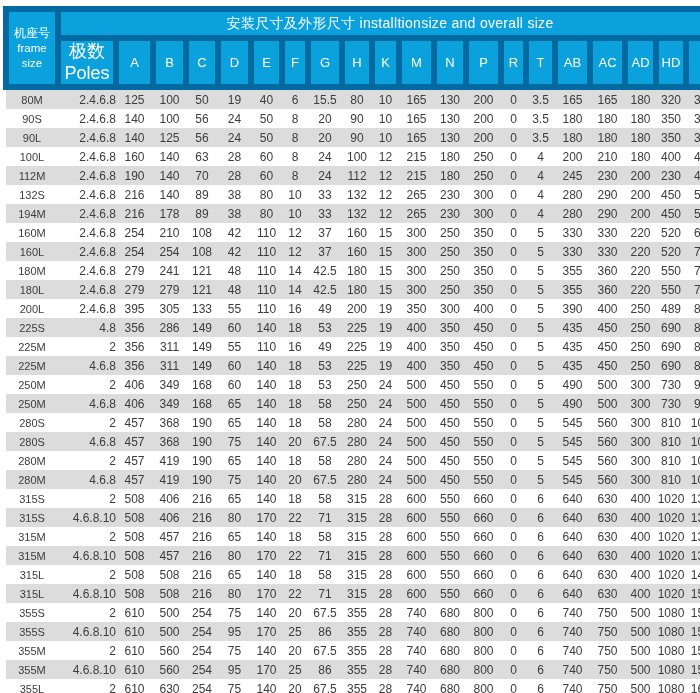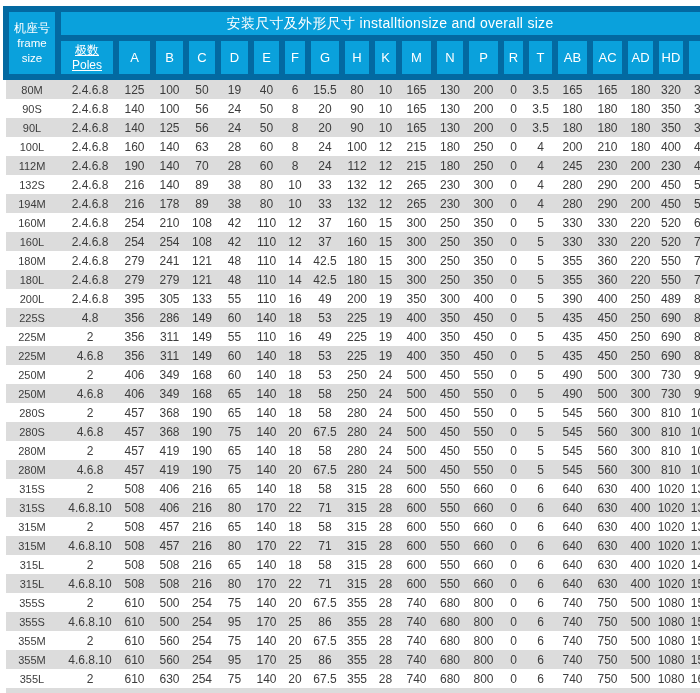--- a/index.html
+++ b/index.html
@@ -34,42 +34,41 @@
     line-height: 1.25;
   }
   th.frame-head .zh { font-size: 12px; display: block; }
   th.title-cell {
     height: 23px;
     font-size: 14px;
     letter-spacing: 0.3px;
   }
   th.poles-head {
     height: 33px;
-    font-size: 12px;
+    font-size: 18px;
     line-height: 1.2;
-    text-decoration: underline;
   }
   th.col-letter {
     font-size: 13px;
   }
   tbody td {
     height: 19px;
     padding: 0;
     font-size: 12px;
     color: #3c3c3c;
     text-align: center;
     vertical-align: middle;
     white-space: nowrap;
     overflow: hidden;
   }
   tbody tr:nth-child(odd)  { background: #dcdcdc; }
   tbody tr:nth-child(even) { background: #ffffff; }
   tbody td.frame-cell { font-size: 11px; }
   tbody td.poles-cell {
-    text-align: center;
+    text-align: right;
     padding-left: 6px;
   }
 </style>
 </head>
 <body>
 
 <div class="page">
   <table class="dim-table">
     <colgroup>
         <col style="width: 52px;">

